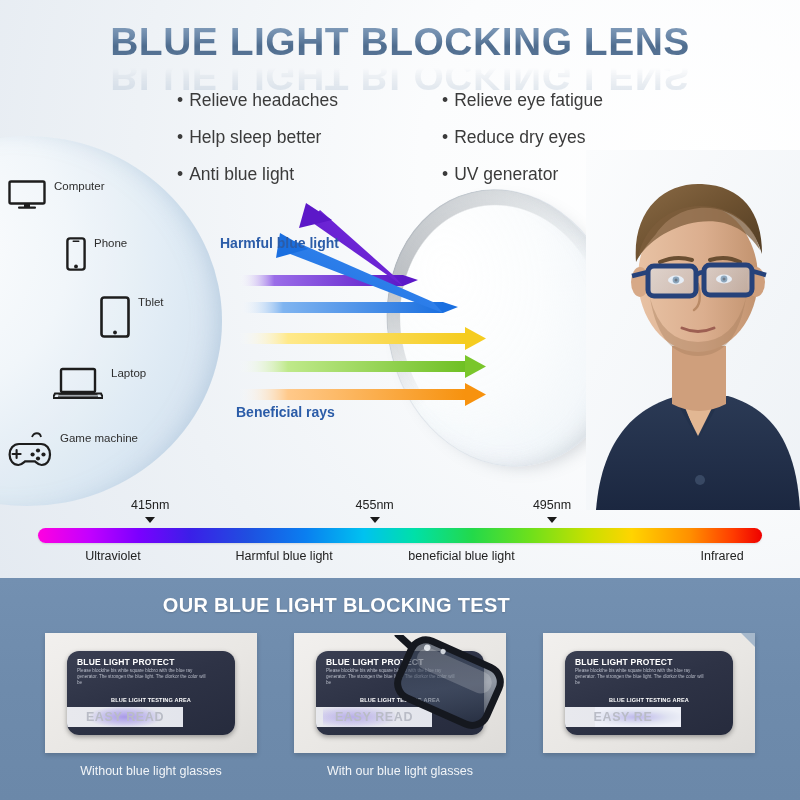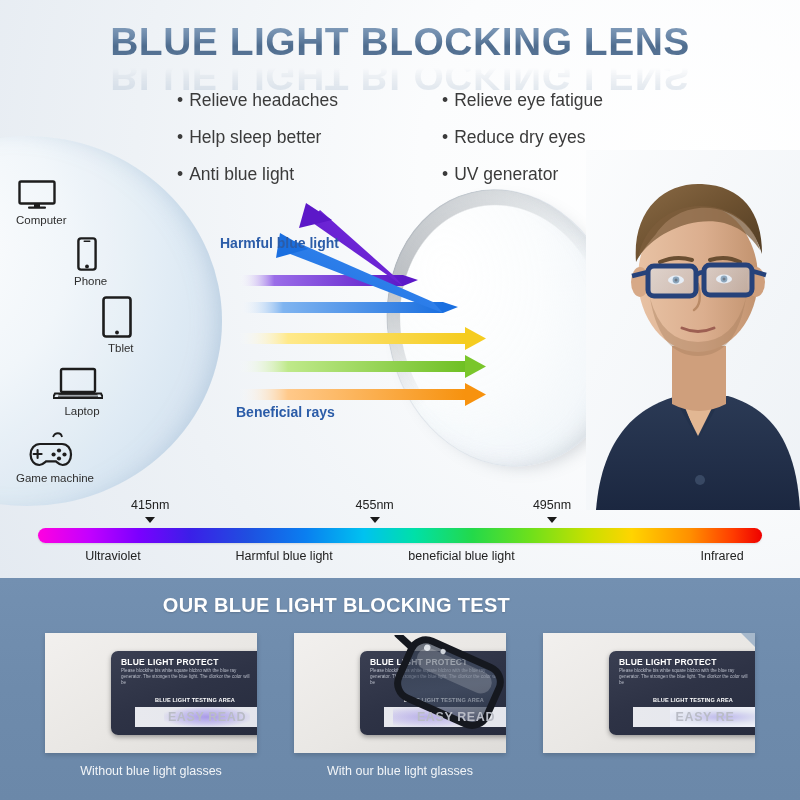--- a/index.html
+++ b/index.html
@@ -42,21 +42,21 @@
     pointer-events:none;
   }
 
   
   #bullets{position:absolute;left:163px;top:82px;width:470px;
      display:grid;grid-template-columns:265px 205px;grid-auto-rows:37px;margin-left:14px;}
   .bullet{font-size:17.5px;color:#3b3b3b;line-height:37px;white-space:nowrap;}
   .bullet .dot{display:inline-block;margin-right:6px;color:#3b3b3b;}
 
   
-  .device{position:absolute;display:flex;align-items:center;flex-direction:column;}
+  .device{position:absolute;display:flex;align-items:flex-start;}
   .device .dlabel{font-size:11.5px;color:#2e2e2e;margin-left:8px;white-space:nowrap;}
   .ic{display:block;}
   #dev0{left:8px;top:180px;}
   #dev1{left:66px;top:237px;}
   #dev2{left:100px;top:296px;}
   #dev3{left:53px;top:367px;}
   #dev4{left:8px;top:432px;}
 
   
   #lens{position:absolute;left:388px;top:188px;width:232px;height:278px;
@@ -104,28 +104,28 @@
   #bottom{position:absolute;left:0;top:578px;width:800px;height:222px;
      background:linear-gradient(180deg,#7390b1 0%,#6e8bac 50%,#6b88a9 100%);}
   #bottom-title{position:absolute;left:0;top:16px;width:673px;text-align:center;
      font-size:20px;font-weight:bold;color:#ffffff;letter-spacing:.3px;
      text-shadow:0 1px 2px rgba(0,0,0,.18);}
   .testcell{position:absolute;top:55px;width:212px;}
   #cell0{left:45px;} #cell1{left:294px;} #cell2{left:543px;}
   .photoframe{position:relative;width:212px;height:120px;overflow:hidden;
      background:linear-gradient(150deg,#f2f0ee 0%,#e9e7e4 55%,#dedcd9 100%);
      box-shadow:0 2px 5px rgba(0,0,0,.18);}
-  .card{position:absolute;left:22px;top:18px;width:168px;height:84px;border-radius:7px;
+  .card{position:absolute;left:22px;top:18px;width:168px;height:84px;border-radius:12px;
      background:linear-gradient(160deg,#3a3f52 0%,#2e3346 45%,#262b3d 100%);
-     box-shadow:0 2px 5px rgba(0,0,0,.35);overflow:hidden;margin-left:44px;}
+     box-shadow:0 2px 5px rgba(0,0,0,.35);overflow:hidden;}
   .card-h{position:absolute;left:10px;top:6px;font-size:8.5px;font-weight:bold;color:#fff;letter-spacing:.2px;white-space:nowrap;}
   .card-fine{position:absolute;left:10px;top:17px;font-size:4.6px;color:#b9bdc9;line-height:6.2px;width:130px;
      filter:blur(.25px);}
   .card-area{position:absolute;left:0;top:46px;width:168px;text-align:center;font-size:5.6px;font-weight:bold;color:#fff;letter-spacing:.15px;}
-  .testbar{position:absolute;left:24px;top:56px;width:144px;height:20px;
+  .testbar{position:absolute;left:0;top:56px;width:116px;height:20px;
      background:linear-gradient(90deg,#e8e9ee 0%,#e3e5ec 100%);
      display:flex;align-items:center;justify-content:center;overflow:hidden;}
   .testbar .txt{font-size:12.5px;font-weight:bold;color:#b9bcc6;letter-spacing:.6px;position:relative;z-index:1;}
   .glow{position:absolute;top:0;height:100%;pointer-events:none;}
   
   #glow0{left:20%;width:60%;background:radial-gradient(ellipse at 50% 50%, rgba(120,90,230,.55) 0%, rgba(130,110,235,.30) 45%, rgba(255,255,255,0) 78%);}
   #glow1{left:6%;width:62%;background:radial-gradient(ellipse at 40% 50%, rgba(120,95,225,.42) 0%, rgba(140,120,235,.22) 50%, rgba(255,255,255,0) 80%);}
   #glow2{left:26%;width:78%;background:radial-gradient(ellipse at 46% 50%, rgba(135,120,235,.42) 0%, rgba(225,228,242,.92) 46%, rgba(238,240,248,1) 70%);}
   .caption{margin-top:11px;width:212px;text-align:center;font-size:12.5px;color:#f2f5f8;white-space:nowrap;}
   

